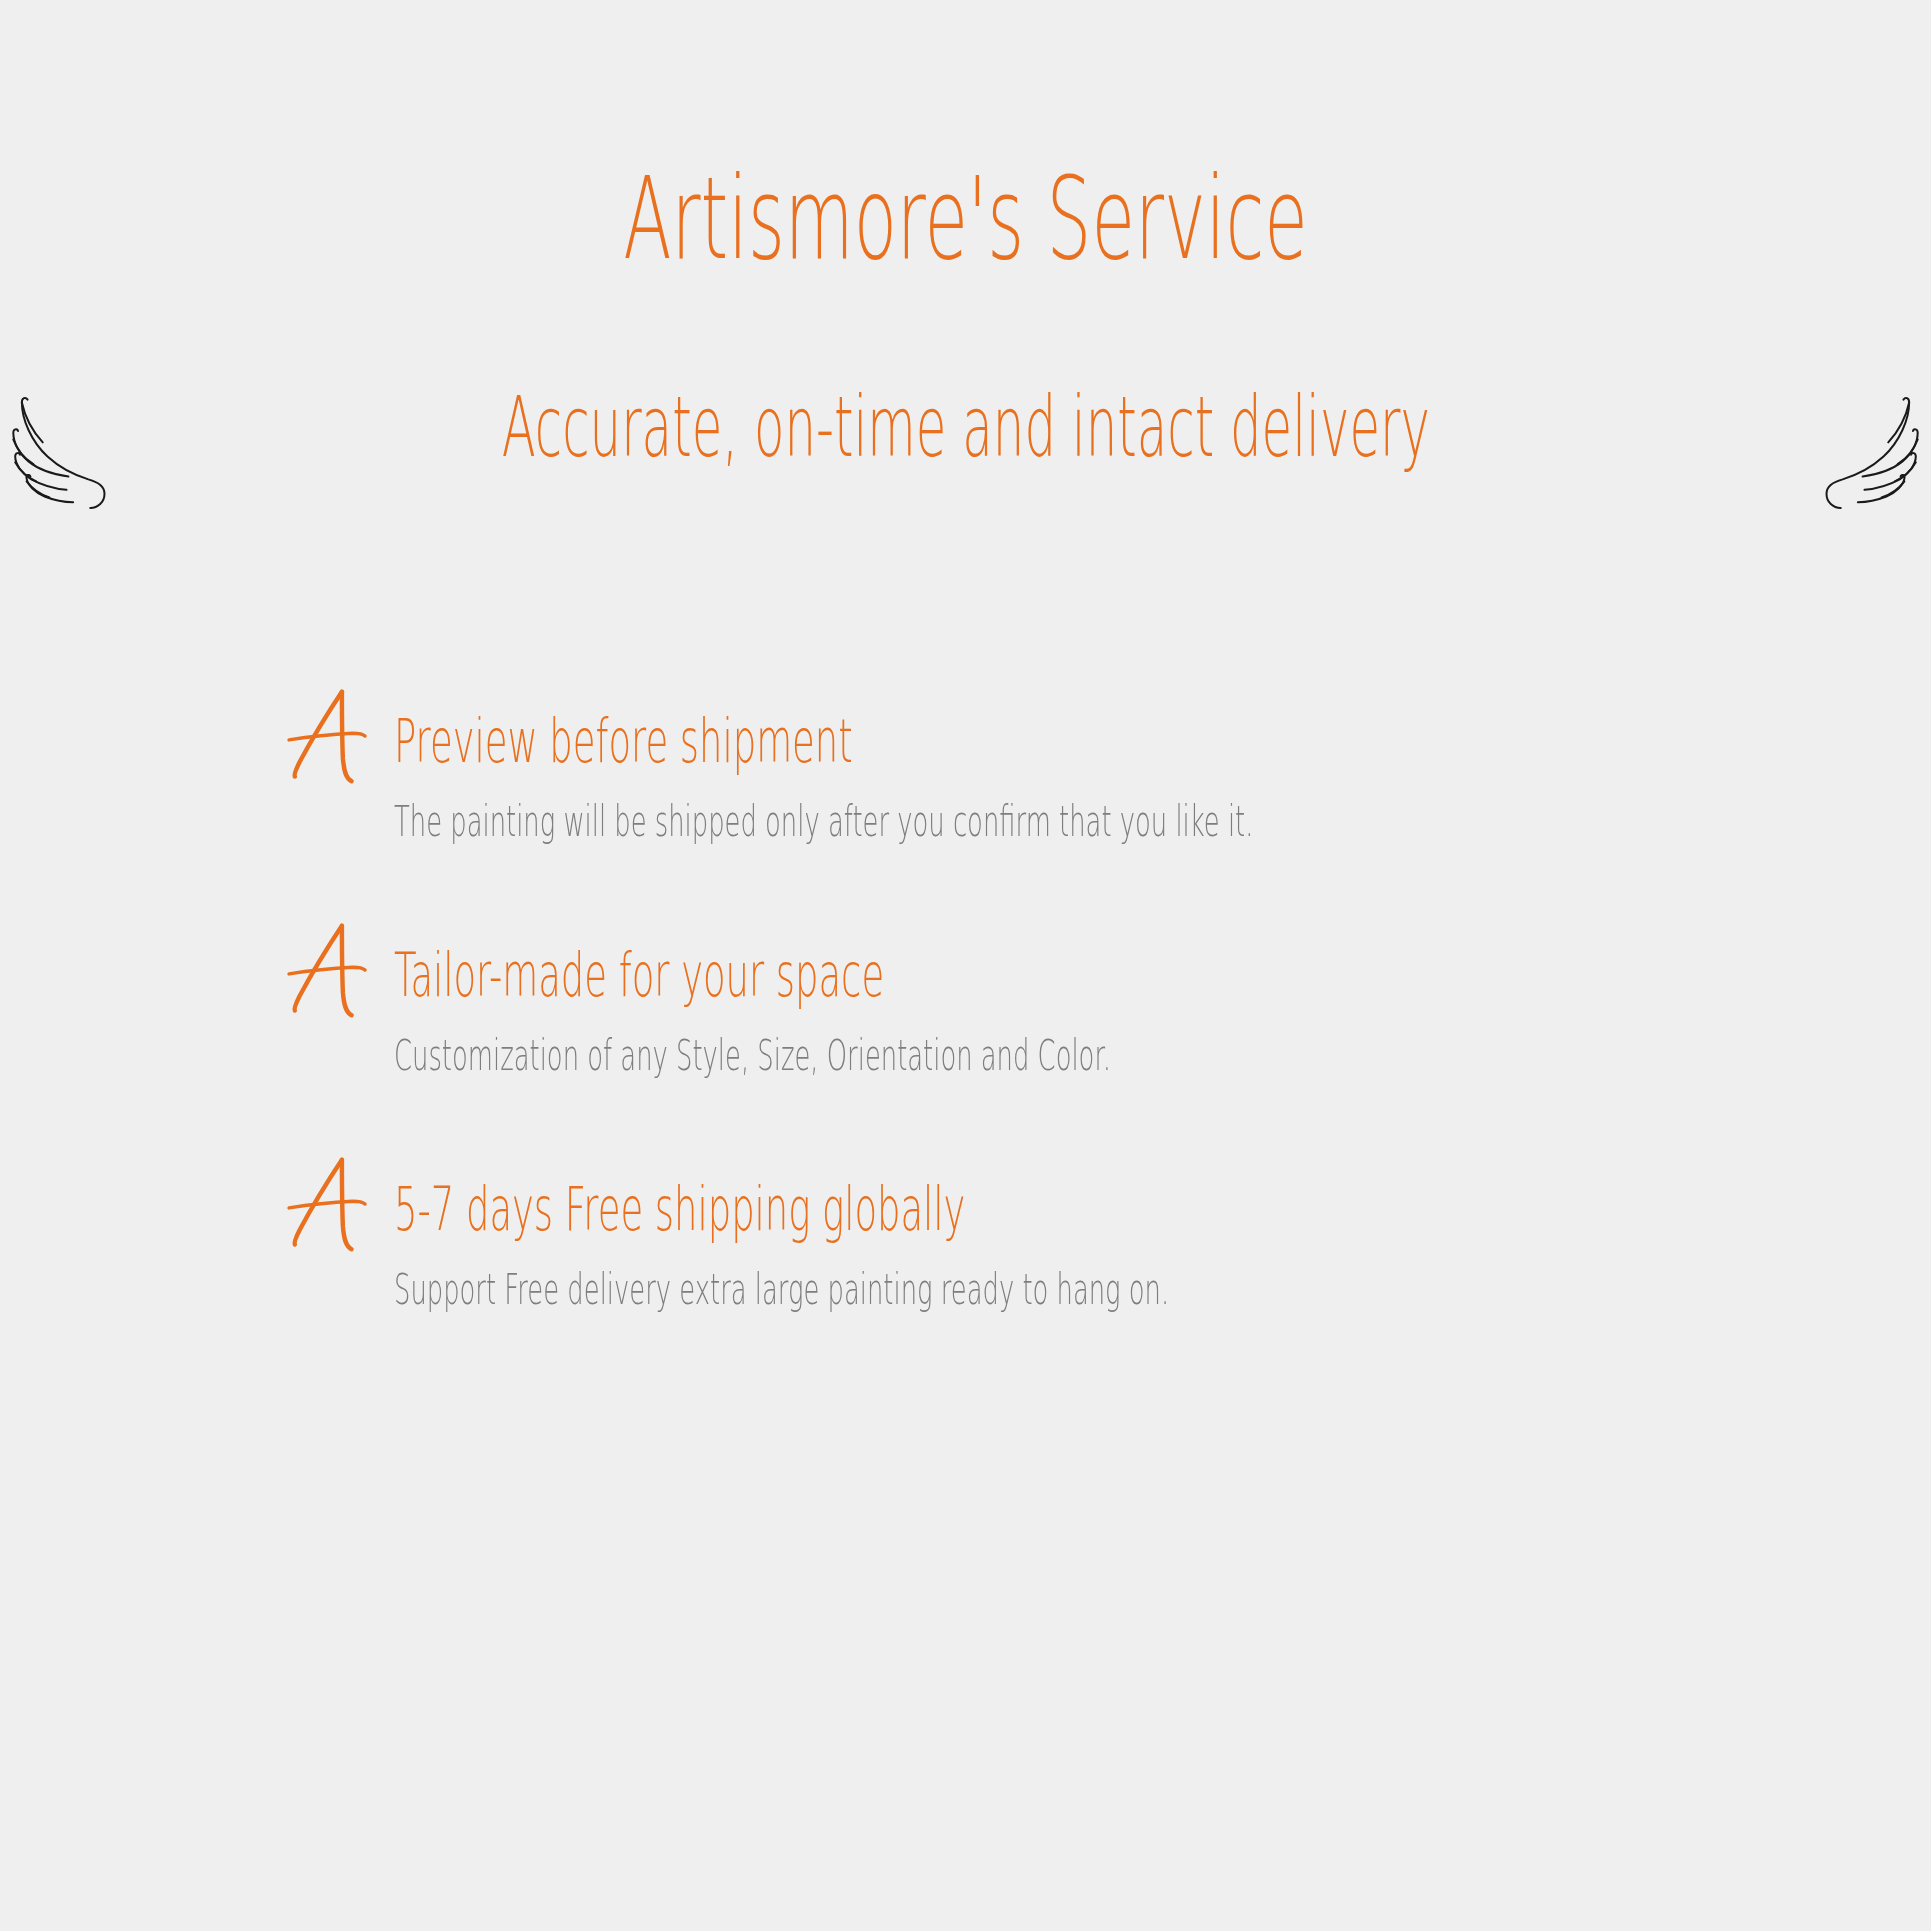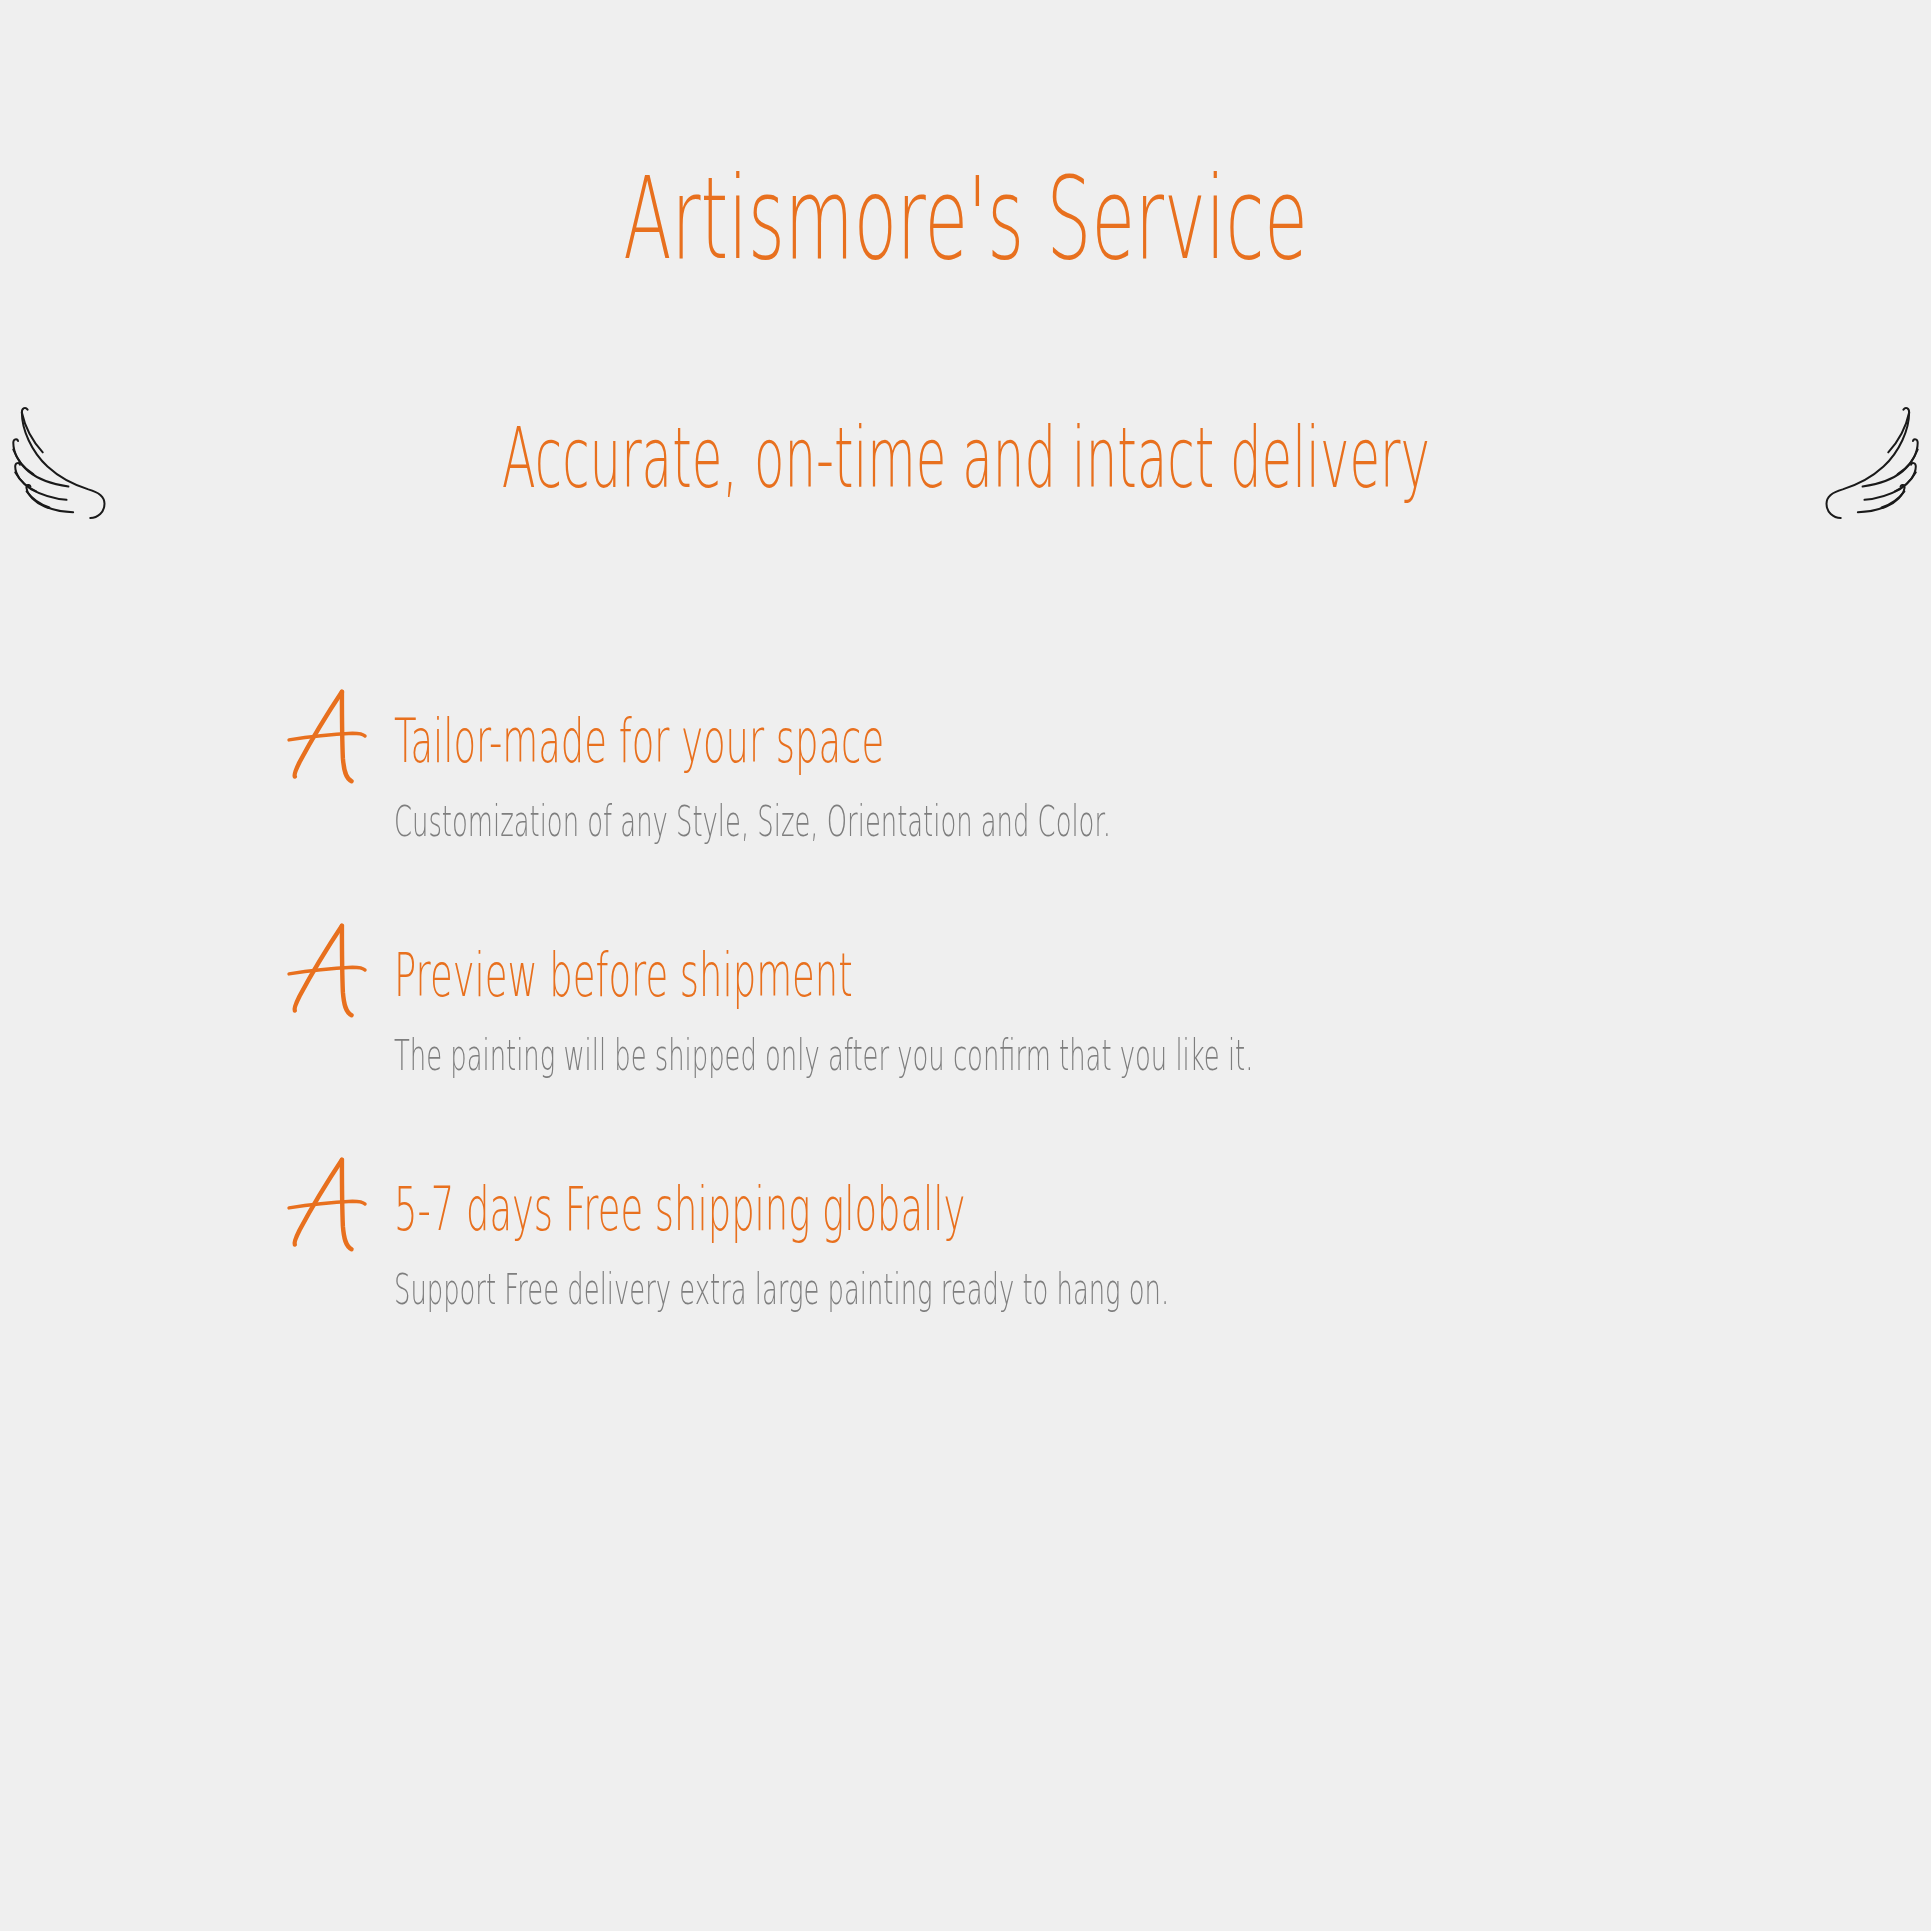--- a/index.html
+++ b/index.html
@@ -42,21 +42,20 @@
   }
 
   
   .subtitle-row {
     position: absolute;
     top: 386px;
     left: 0;
     width: 1931px;
     height: 145px;
     display: flex;
-    align-items: center;
     justify-content: center;
     gap: 9.7px;
   }
   .wing {
     width: 114px;
     height: 126px;
     flex: 0 0 auto;
     display: block;
   }
   .wing svg { display:block; width:100%; height:100%; }
@@ -166,20 +165,36 @@
           <path d="M16 80 C21 89 29 96 38 100"></path>
           <path d="M32 95 C31 92 27 93 28 97 C29 104 37 112 47 116 C57 120 68 122 77 122"></path>
           <path d="M28 100 C34 108 43 114 52 117"></path>
         </g>
       </svg>
     </span>
 
   </div>
 
   <div class="features">
+
+    <div class="feature">
+      <span class="feature-mark">
+        <svg viewBox="0 0 86 104" xmlns="http://www.w3.org/2000/svg">
+          <g fill="none" stroke="#e8701e" stroke-linecap="round" stroke-linejoin="round">
+            <path d="M58 5 C44 26 28 52 14 78 C10 86 8 91 9 93" stroke-width="4.6"></path>
+            <path d="M58 5 C58 26 58 52 59 74 C60 87 62 95 68 98" stroke-width="4.6"></path>
+            <path d="M3 55 C21 52 47 49 69 48 C76 48 80 49 82 51" stroke-width="3.6"></path>
+          </g>
+        </svg>
+      </span>
+      <div class="feature-body">
+        <div class="feature-heading">Preview before shipment</div>
+        <div class="feature-desc">The painting will be shipped only after you confirm that you like it.</div>
+      </div>
+    </div>
 
     <div class="feature">
       <span class="feature-mark">
         <svg viewBox="0 0 86 104" xmlns="http://www.w3.org/2000/svg">
           <g fill="none" stroke="#e8701e" stroke-linecap="round" stroke-linejoin="round">
             <path d="M58 5 C44 26 28 52 14 78 C10 86 8 91 9 93" stroke-width="4.6"></path>
             <path d="M58 5 C58 26 58 52 59 74 C60 87 62 95 68 98" stroke-width="4.6"></path>
             <path d="M3 55 C21 52 47 49 69 48 C76 48 80 49 82 51" stroke-width="3.6"></path>
           </g>
         </svg>
@@ -194,36 +209,20 @@
       <span class="feature-mark">
         <svg viewBox="0 0 86 104" xmlns="http://www.w3.org/2000/svg">
           <g fill="none" stroke="#e8701e" stroke-linecap="round" stroke-linejoin="round">
             <path d="M58 5 C44 26 28 52 14 78 C10 86 8 91 9 93" stroke-width="4.6"></path>
             <path d="M58 5 C58 26 58 52 59 74 C60 87 62 95 68 98" stroke-width="4.6"></path>
             <path d="M3 55 C21 52 47 49 69 48 C76 48 80 49 82 51" stroke-width="3.6"></path>
           </g>
         </svg>
       </span>
       <div class="feature-body">
-        <div class="feature-heading">Preview before shipment</div>
-        <div class="feature-desc">The painting will be shipped only after you confirm that you like it.</div>
-      </div>
-    </div>
-
-    <div class="feature">
-      <span class="feature-mark">
-        <svg viewBox="0 0 86 104" xmlns="http://www.w3.org/2000/svg">
-          <g fill="none" stroke="#e8701e" stroke-linecap="round" stroke-linejoin="round">
-            <path d="M58 5 C44 26 28 52 14 78 C10 86 8 91 9 93" stroke-width="4.6"></path>
-            <path d="M58 5 C58 26 58 52 59 74 C60 87 62 95 68 98" stroke-width="4.6"></path>
-            <path d="M3 55 C21 52 47 49 69 48 C76 48 80 49 82 51" stroke-width="3.6"></path>
-          </g>
-        </svg>
-      </span>
-      <div class="feature-body">
         <div class="feature-heading">5-7 days Free shipping globally</div>
         <div class="feature-desc">Support Free delivery extra large painting ready to hang on.</div>
       </div>
     </div>
 
 
   </div>
 
 </div>
 

